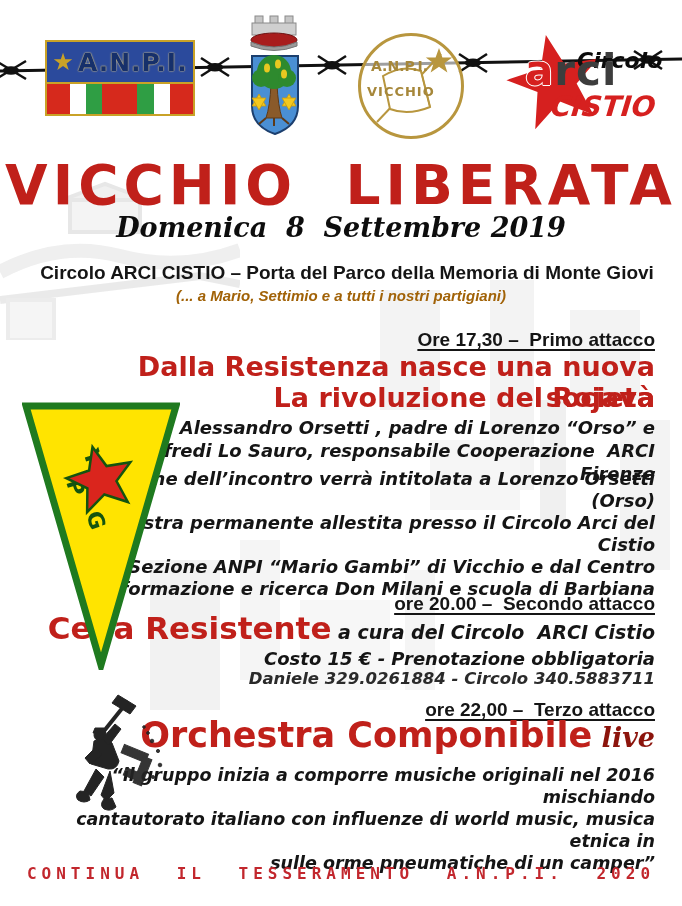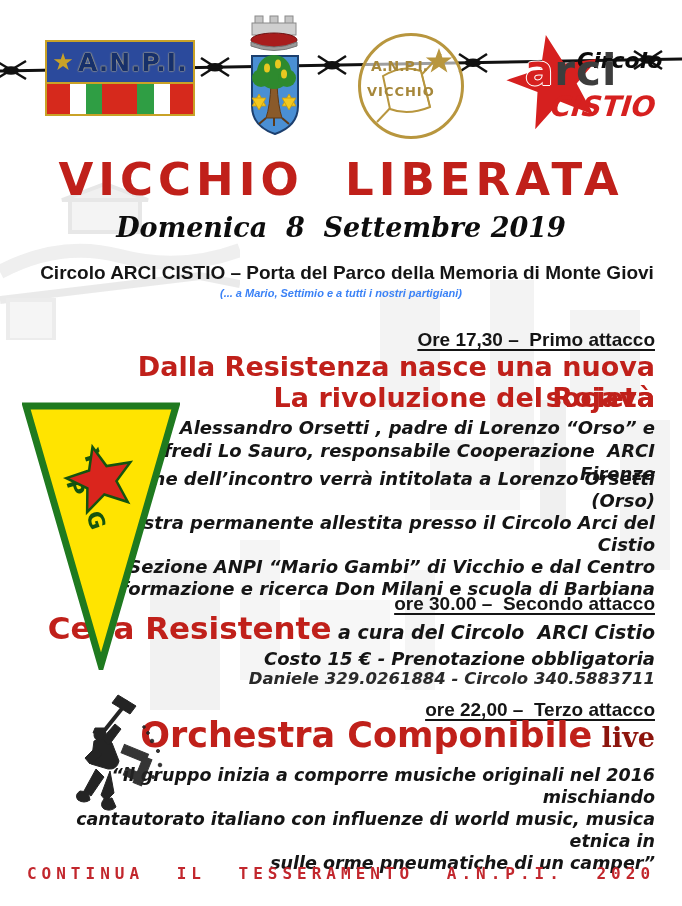--- a/index.html
+++ b/index.html
@@ -48,47 +48,47 @@
 
   .arci-logo{left:505px;top:18px;width:175px;height:110px;z-index:3;}
   .arci-circolo{position:absolute;left:72px;top:6px;font-weight:bold;font-style:italic;font-size:22px;color:#0b0b0b;margin-top:24px;}
   .arci-word{position:absolute;left:20px;top:28px;font-weight:bold;font-size:42px;letter-spacing:1px;}
   .arci-a{color:#d6201f;text-shadow:-1px 0 0 #fff,1px 0 0 #fff,0 -1px 0 #fff,0 1px 0 #fff;}
   .arci-rci{color:#3d3d3d;}
   .arci-cistio{position:absolute;left:46px;top:72px;font-weight:bold;font-style:italic;font-size:28px;color:#d6201f;transform:skewX(-6deg);}
 
   
   .title{
-    top:153px;color:var(--red);font-weight:bold;font-size:45px;letter-spacing:5px;
+    top:153px;color:var(--red);font-weight:bold;font-size:55px;letter-spacing:5px;
     font-family:"DejaVu Sans",sans-serif;
   }
   .date-line{top:212px;font-family:"DejaVu Serif",serif;font-style:italic;font-weight:bold;font-size:27px;color:#0d0d0d;}
   .subtitle{top:262px;font-family:"Liberation Sans",sans-serif;font-weight:bold;font-size:19px;margin-left:12px;}
-  .dedication{top:287px;font-family:"Liberation Sans",sans-serif;font-style:italic;font-weight:bold;font-size:11px;color:#3b82f6;}
+  .dedication{top:287px;font-family:"Liberation Sans",sans-serif;font-style:italic;font-weight:bold;font-size:15px;color:#a16207;}
 
   
   .a1-time{top:329px;}
   .a1-h1{top:351px;font-size:27px;}
   .a1-h2{top:382px;font-size:27px;}
   .a1-speakers{top:416px;font-size:18px;line-height:23px;font-family:"DejaVu Sans",sans-serif;}
   .a1-mostra{top:468px;font-size:18px;line-height:22px;font-family:"DejaVu Sans",sans-serif;}
 
   
   .a2-time{top:593px;}
   .a2-line{top:610px;}
   .a2-big{font-size:31px;}
   .a2-suffix{font-size:19px;}
   .a2-price{top:648px;font-size:18px;}
   .a2-contacts{top:669px;font-size:16.5px;font-style:italic;font-weight:600;color:#2a2a2a;text-align:right;}
 
   
   .a3-time{top:699px;}
   .a3-line{top:715px;}
   .a3-big{font-size:35px;}
-  .a3-live{font-size:27px;color:var(--dark-red);font-family:"DejaVu Serif",serif;font-weight:bold;}
+  .a3-live{font-size:27px;color:var(--dark-red);font-family:"DejaVu Serif",serif;font-style:italic;font-weight:bold;}
   .a3-quote{top:764px;font-size:17.5px;line-height:22px;font-family:"DejaVu Sans",sans-serif;}
 
   .footer{
     top:864px;color:#c2272d;font-family:"DejaVu Sans Mono",monospace;font-weight:bold;
     font-size:16px;letter-spacing:5px;word-spacing:18px;
   }
 
   .wm{position:absolute;z-index:0;opacity:.55;}
   .content{position:relative;z-index:2;}
 </style>
@@ -244,21 +244,21 @@
     </div>
 
     <svg class="abs" style="left:22px;top:402px;z-index:2;" width="158" height="268" viewBox="0 0 158 268">
       <polygon points="4,4 154,4 79,263" fill="#ffe400" stroke="#1f7a1f" stroke-width="7"></polygon>
       <text x="61" y="50" font-size="22" font-weight="bold" fill="#14540f" transform="rotate(72 61 50)" font-family="DejaVu Sans, sans-serif">Y</text>
       <text x="44" y="80" font-size="22" font-weight="bold" fill="#14540f" transform="rotate(72 44 80)" font-family="DejaVu Sans, sans-serif">P</text>
       <text x="64" y="112" font-size="22" font-weight="bold" fill="#14540f" transform="rotate(72 64 112)" font-family="DejaVu Sans, sans-serif">G</text>
       <polygon points="78,44 87,66 111,68 93,83 99,106 78,93 57,106 63,83 45,68 69,66" fill="#da251d" stroke="#14540f" stroke-width="2.5" transform="rotate(-14 78 75)"></polygon>
     </svg>
 
-    <div class="right-block a2-time"><span class="time-label u pre">ore 30.00 –  Secondo attacco</span></div>
+    <div class="right-block a2-time"><span class="time-label u pre">ore 20.00 –  Secondo attacco</span></div>
     <div class="right-block a2-line">
       <span class="red-head a2-big pre">Cena Resistente</span><span class="bi a2-suffix pre"> a cura del Circolo  ARCI Cistio</span>
     </div>
     <div class="right-block a2-price bi pre">Costo 15 € - Prenotazione obbligatoria</div>
     <div class="right-block a2-contacts pre">Daniele 329.0261884 - Circolo 340.5883711</div>
 
     <div class="right-block a3-time"><span class="time-label u pre">ore 22,00 –  Terzo attacco</span></div>
     <div class="right-block a3-line">
       <span class="red-head a3-big pre">Orchestra Componibile</span><span class="a3-live pre"> live</span>
     </div>

